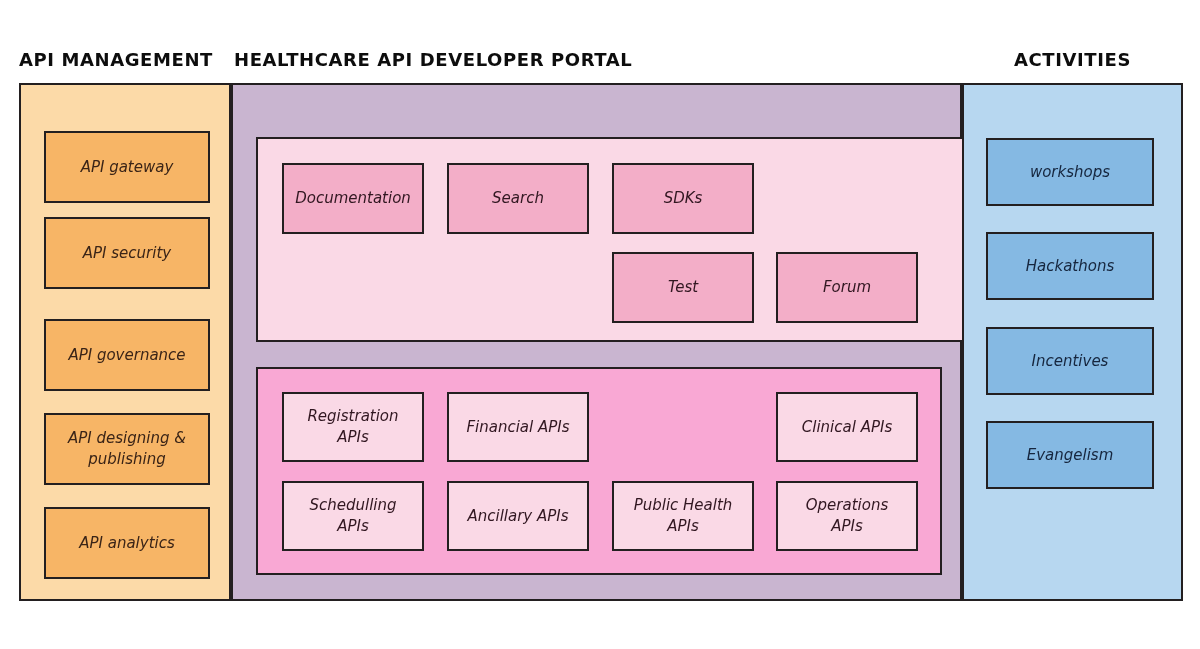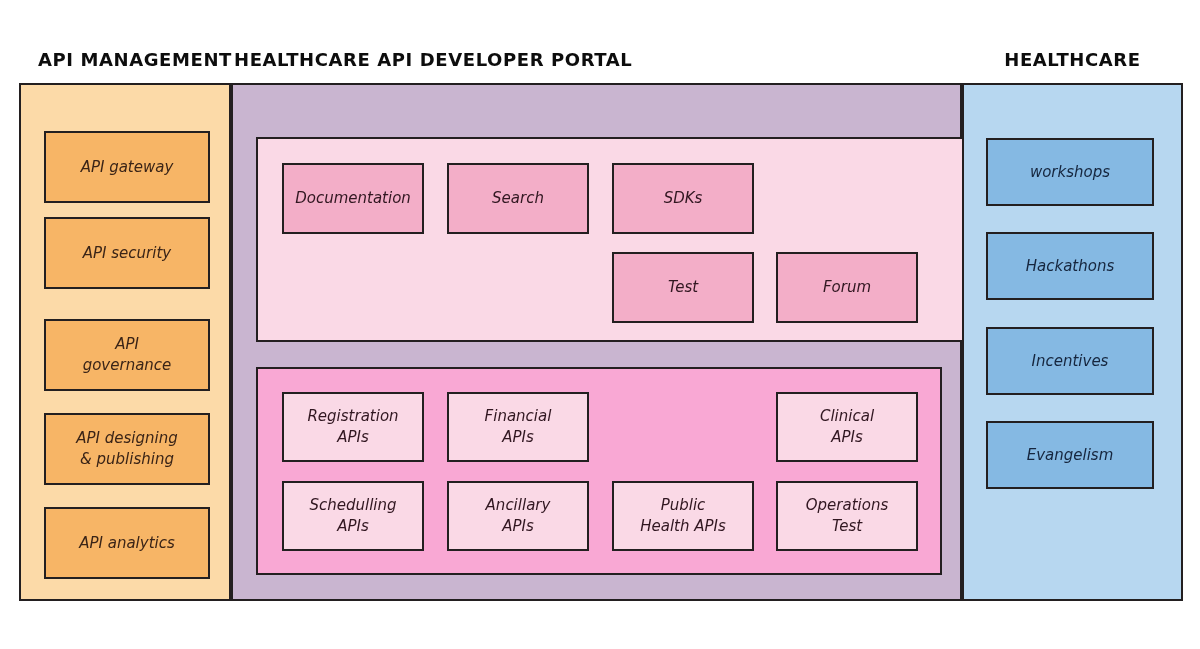--- a/index.html
+++ b/index.html
@@ -19,21 +19,21 @@
     position: absolute;
     top: 47px;
     height: 26px;
     line-height: 26px;
     font-size: 18px;
     font-weight: 700;
     letter-spacing: 0.6px;
     color: #0d0d0d;
     white-space: nowrap;
   }
-  .hdr-left   { left: 29px;  width: 212px; text-align: center; }
+  .hdr-left   { left: 19px;  width: 212px; text-align: left; }
   .hdr-center { left: 234px; text-align: center; }
   .hdr-right  { left: 962px; width: 221px; text-align: center; }
 
   .panel {
     position: absolute;
     top: 83px;
     height: 518px;
     box-sizing: border-box;
     border: 2px solid #231f20;
   }
@@ -53,35 +53,35 @@
     position: absolute;
     box-sizing: border-box;
     border: 2px solid #231f20;
     display: flex;
     align-items: center;
     justify-content: center;
     text-align: center;
     font-size: 15px;
     font-style: italic;
     line-height: 1.4;
-    padding: 0 25px;
+    padding: 0 14px;
   }
   .node-orange { background: #f7b566; color: #3a2417; left: 23px; width: 166px; height: 72px; }
   .node-pink   { background: #f3aec8; color: #311721; width: 142px; height: 71px; }
   .node-lpink  { background: #fad9e6; color: #311721; width: 142px; height: 70px; }
   .node-blue   { background: #85b9e3; color: #16263e; left: 22px; width: 168px; height: 68px; }
 </style>
 </head>
 <body>
 
 <div class="canvas">
 
   <div class="hdr hdr-left">API MANAGEMENT</div>
   <div class="hdr hdr-center">HEALTHCARE API DEVELOPER PORTAL</div>
-  <div class="hdr hdr-right">HEALTHCARE</div>
+  <div class="hdr hdr-right">ACTIVITIES</div>
 
   <div class="panel panel-left">
     <div class="node node-orange" style="top:46px">API gateway</div>
     <div class="node node-orange" style="top:132px">API security</div>
     <div class="node node-orange" style="top:234px">API governance</div>
     <div class="node node-orange" style="top:328px">API designing &amp; publishing</div>
     <div class="node node-orange" style="top:422px">API analytics</div>
   </div>
 
   <div class="panel panel-center">
@@ -94,21 +94,21 @@
       <div class="node node-pink" style="left:518px; top:113px">Forum</div>
     </div>
 
     <div class="section section-apis">
       <div class="node node-lpink" style="left:24px;  top:23px">Registration APIs</div>
       <div class="node node-lpink" style="left:189px; top:23px">Financial APIs</div>
       <div class="node node-lpink" style="left:518px; top:23px">Clinical APIs</div>
       <div class="node node-lpink" style="left:24px;  top:112px">Schedulling APIs</div>
       <div class="node node-lpink" style="left:189px; top:112px">Ancillary APIs</div>
       <div class="node node-lpink" style="left:354px; top:112px">Public Health APIs</div>
-      <div class="node node-lpink" style="left:518px; top:112px">Operations Test</div>
+      <div class="node node-lpink" style="left:518px; top:112px">Operations APIs</div>
     </div>
 
   </div>
 
   <div class="panel panel-right">
     <div class="node node-blue" style="top:53px">workshops</div>
     <div class="node node-blue" style="top:147px">Hackathons</div>
     <div class="node node-blue" style="top:336px">Evangelism</div>
     <div class="node node-blue" style="top:242px">Incentives</div>
   </div>

